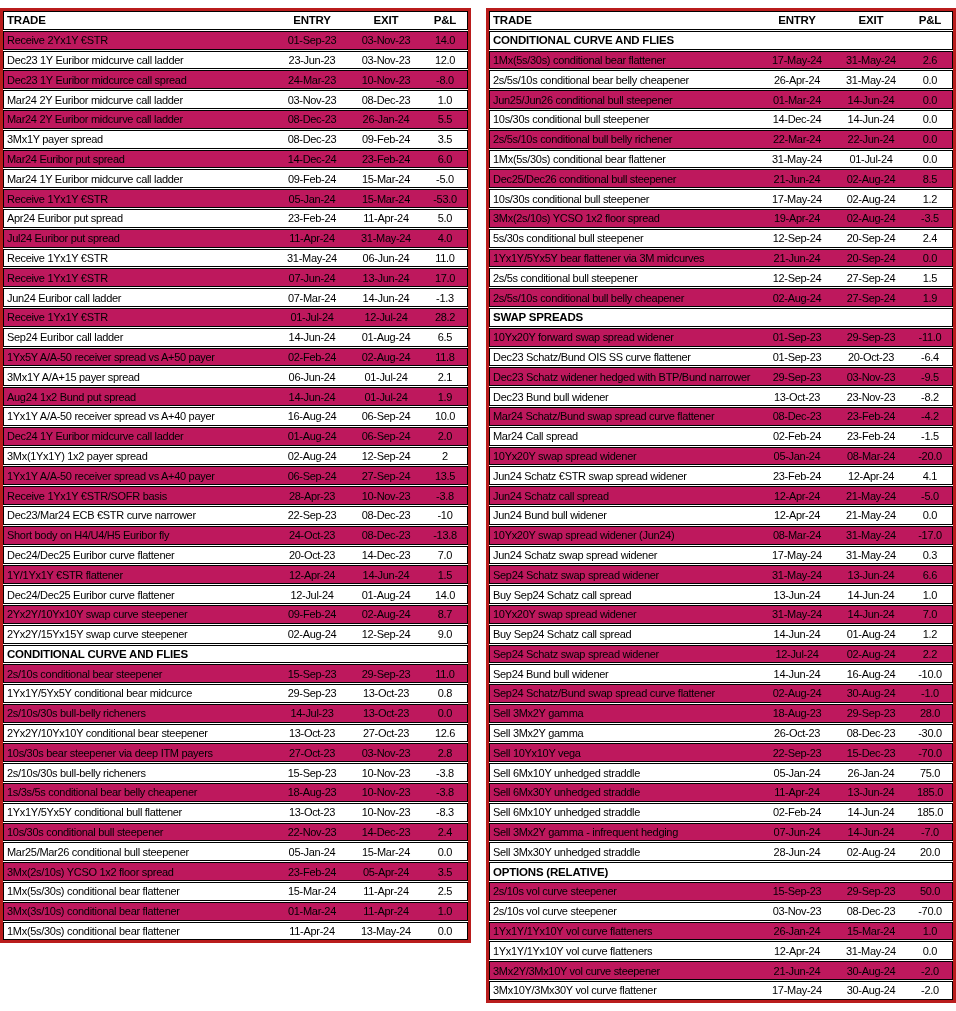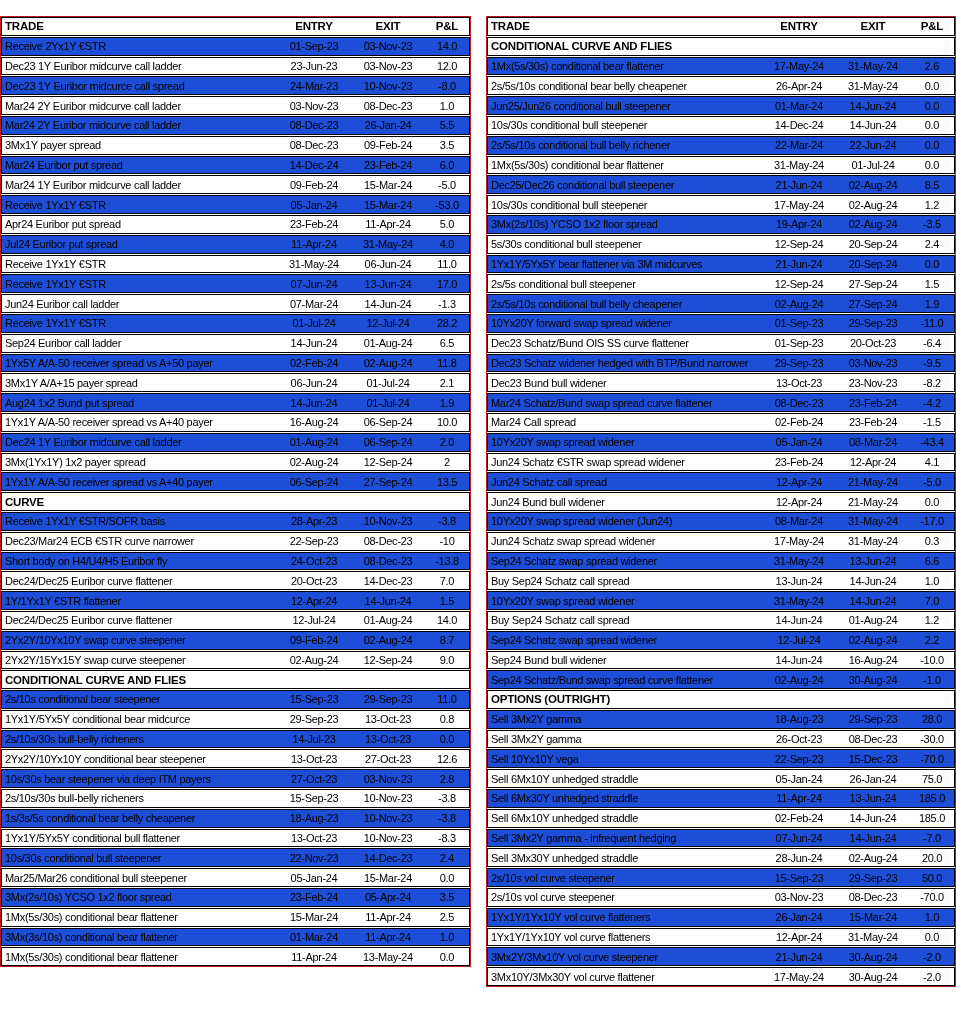--- a/index.html
+++ b/index.html
@@ -5,39 +5,39 @@
   * { box-sizing: border-box; }
   html, body { margin: 0; padding: 0; }
   body {
     width: 956px; height: 1011px;
     background: #ffffff;
     font-family: "Liberation Sans", sans-serif;
     position: relative;
     overflow: hidden;
   }
   .tbl {
-    position: absolute; top: 16px;
-    border: 1px solid #b91c1c;
+    position: absolute; top: 8px;
+    border: 3px solid #b91c1c;
     background: #ffffff;
   }
   .tbl-left  { left: 0;     width: 471px; }
   .tbl-right { left: 486px; width: 470px; }
   .row {
     display: flex; align-items: center;
     height: 18.8px;
     border: 1px solid #000;
     margin-bottom: 1px;
     background: #ffffff;
     font-size: 11px;
     letter-spacing: -0.3px;
     white-space: nowrap;
     color: #000;
   }
   .row:last-child { margin-bottom: 0; }
-  .row.shaded { background: #1d4ed8; }
+  .row.shaded { background: #be185d; }
   .row.hdr { font-weight: bold; font-size: 11.5px; letter-spacing: -0.2px; }
   .c-trade { flex: 1 1 auto; padding-left: 3px; overflow: hidden; text-align: left; }
   .c-entry, .c-exit { width: 74px; flex: 0 0 auto; text-align: center; }
   .c-pnl { width: 44px; flex: 0 0 auto; text-align: center; }
 </style>
 </head>
 <body>
 
 <div class="tbl tbl-left">
     <div class="row hdr">
@@ -177,26 +177,20 @@
       <div class="c-entry">02-Aug-24</div>
       <div class="c-exit">12-Sep-24</div>
       <div class="c-pnl">2</div>
     </div>
     <div class="row shaded">
       <div class="c-trade">1Yx1Y A/A-50 receiver spread vs A+40 payer</div>
       <div class="c-entry">06-Sep-24</div>
       <div class="c-exit">27-Sep-24</div>
       <div class="c-pnl">13.5</div>
     </div>
-    <div class="row hdr">
-      <div class="c-trade">CURVE</div>
-      <div class="c-entry"></div>
-      <div class="c-exit"></div>
-      <div class="c-pnl"></div>
-    </div>
     <div class="row shaded">
       <div class="c-trade">Receive 1Yx1Y €STR/SOFR basis</div>
       <div class="c-entry">28-Apr-23</div>
       <div class="c-exit">10-Nov-23</div>
       <div class="c-pnl">-3.8</div>
     </div>
     <div class="row">
       <div class="c-trade">Dec23/Mar24 ECB €STR curve narrower</div>
       <div class="c-entry">22-Sep-23</div>
       <div class="c-exit">08-Dec-23</div>
@@ -413,20 +407,26 @@
       <div class="c-entry">12-Sep-24</div>
       <div class="c-exit">27-Sep-24</div>
       <div class="c-pnl">1.5</div>
     </div>
     <div class="row shaded">
       <div class="c-trade">2s/5s/10s conditional bull belly cheapener</div>
       <div class="c-entry">02-Aug-24</div>
       <div class="c-exit">27-Sep-24</div>
       <div class="c-pnl">1.9</div>
     </div>
+    <div class="row hdr">
+      <div class="c-trade">SWAP SPREADS</div>
+      <div class="c-entry"></div>
+      <div class="c-exit"></div>
+      <div class="c-pnl"></div>
+    </div>
     <div class="row shaded">
       <div class="c-trade">10Yx20Y forward swap spread widener</div>
       <div class="c-entry">01-Sep-23</div>
       <div class="c-exit">29-Sep-23</div>
       <div class="c-pnl">-11.0</div>
     </div>
     <div class="row">
       <div class="c-trade">Dec23 Schatz/Bund OIS SS curve flattener</div>
       <div class="c-entry">01-Sep-23</div>
       <div class="c-exit">20-Oct-23</div>
@@ -453,21 +453,21 @@
     <div class="row">
       <div class="c-trade">Mar24 Call spread</div>
       <div class="c-entry">02-Feb-24</div>
       <div class="c-exit">23-Feb-24</div>
       <div class="c-pnl">-1.5</div>
     </div>
     <div class="row shaded">
       <div class="c-trade">10Yx20Y swap spread widener</div>
       <div class="c-entry">05-Jan-24</div>
       <div class="c-exit">08-Mar-24</div>
-      <div class="c-pnl">-43.4</div>
+      <div class="c-pnl">-20.0</div>
     </div>
     <div class="row">
       <div class="c-trade">Jun24 Schatz €STR swap spread widener</div>
       <div class="c-entry">23-Feb-24</div>
       <div class="c-exit">12-Apr-24</div>
       <div class="c-pnl">4.1</div>
     </div>
     <div class="row shaded">
       <div class="c-trade">Jun24 Schatz call spread</div>
       <div class="c-entry">12-Apr-24</div>
@@ -527,26 +527,20 @@
       <div class="c-entry">14-Jun-24</div>
       <div class="c-exit">16-Aug-24</div>
       <div class="c-pnl">-10.0</div>
     </div>
     <div class="row shaded">
       <div class="c-trade">Sep24 Schatz/Bund swap spread curve flattener</div>
       <div class="c-entry">02-Aug-24</div>
       <div class="c-exit">30-Aug-24</div>
       <div class="c-pnl">-1.0</div>
     </div>
-    <div class="row hdr">
-      <div class="c-trade">OPTIONS (OUTRIGHT)</div>
-      <div class="c-entry"></div>
-      <div class="c-exit"></div>
-      <div class="c-pnl"></div>
-    </div>
     <div class="row shaded">
       <div class="c-trade">Sell 3Mx2Y gamma</div>
       <div class="c-entry">18-Aug-23</div>
       <div class="c-exit">29-Sep-23</div>
       <div class="c-pnl">28.0</div>
     </div>
     <div class="row">
       <div class="c-trade">Sell 3Mx2Y gamma</div>
       <div class="c-entry">26-Oct-23</div>
       <div class="c-exit">08-Dec-23</div>
@@ -581,20 +575,26 @@
       <div class="c-entry">07-Jun-24</div>
       <div class="c-exit">14-Jun-24</div>
       <div class="c-pnl">-7.0</div>
     </div>
     <div class="row">
       <div class="c-trade">Sell 3Mx30Y unhedged straddle</div>
       <div class="c-entry">28-Jun-24</div>
       <div class="c-exit">02-Aug-24</div>
       <div class="c-pnl">20.0</div>
     </div>
+    <div class="row hdr">
+      <div class="c-trade">OPTIONS (RELATIVE)</div>
+      <div class="c-entry"></div>
+      <div class="c-exit"></div>
+      <div class="c-pnl"></div>
+    </div>
     <div class="row shaded">
       <div class="c-trade">2s/10s vol curve steepener</div>
       <div class="c-entry">15-Sep-23</div>
       <div class="c-exit">29-Sep-23</div>
       <div class="c-pnl">50.0</div>
     </div>
     <div class="row">
       <div class="c-trade">2s/10s vol curve steepener</div>
       <div class="c-entry">03-Nov-23</div>
       <div class="c-exit">08-Dec-23</div>

